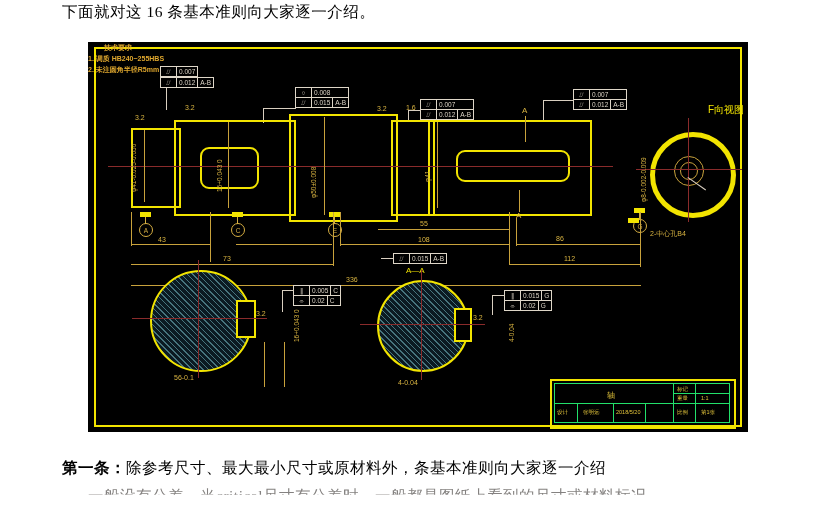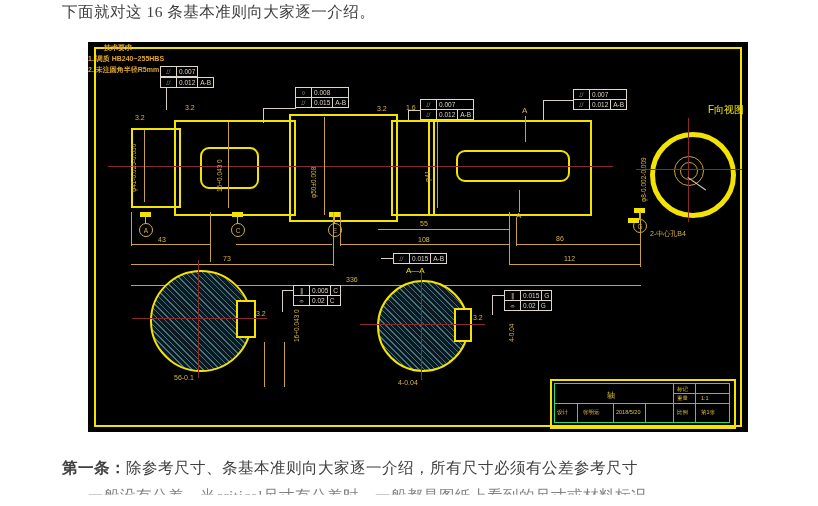--- a/index.html
+++ b/index.html
@@ -8,21 +8,21 @@
     background:#ffffff;
     font-family:"Liberation Serif", serif;
     overflow:hidden;
     position:relative;
   }
   .page{position:relative;width:818px;height:506px;background:#fff;}
 
   
   .doc-line{
     position:absolute;
-    color:#404040;
+    color:#000000;
     font-family:"Liberation Serif", serif;
     white-space:nowrap;
     letter-spacing:.5px;
   }
   #line-top{left:62px;top:2px;font-size:15.5px;}
   #line-b1{left:62px;top:458px;font-size:15.5px;}
   #line-b1 .bold{font-weight:bold;}
   #line-b2{left:88px;top:486px;font-size:15.5px;color:#6f6c6a;
            clip-path:inset(0 0 58% 0); opacity:.85;}
 
@@ -345,17 +345,17 @@
       <div class="tb-t" style="left:2px;top:25px;">设计</div>
       <div class="tb-t" style="left:28px;top:25px;">张明远</div>
       <div class="tb-t" style="left:61px;top:25px;">2018/5/20</div>
       <div class="tb-t" style="left:122px;top:25px;">比例</div>
       <div class="tb-t" style="left:146px;top:25px;">第1张</div>
     </div>
 
   </div>
 
   <div class="doc-line" id="line-b1">
-    <span class="bold">第一条：</span><span>除参考尺寸、条基本准则向大家逐一介绍，所有尺寸必须有公差参考尺寸</span>
+    <span class="bold">第一条：</span><span>除参考尺寸、最大最小尺寸或原材料外，条基本准则向大家逐一介绍</span>
   </div>
   <div class="doc-line" id="line-b2">一般没有公差，当critical尺寸有公差时，一般都是图纸上看到的尺寸或材料标况</div>
 
 </div>
 
 </body></html>

